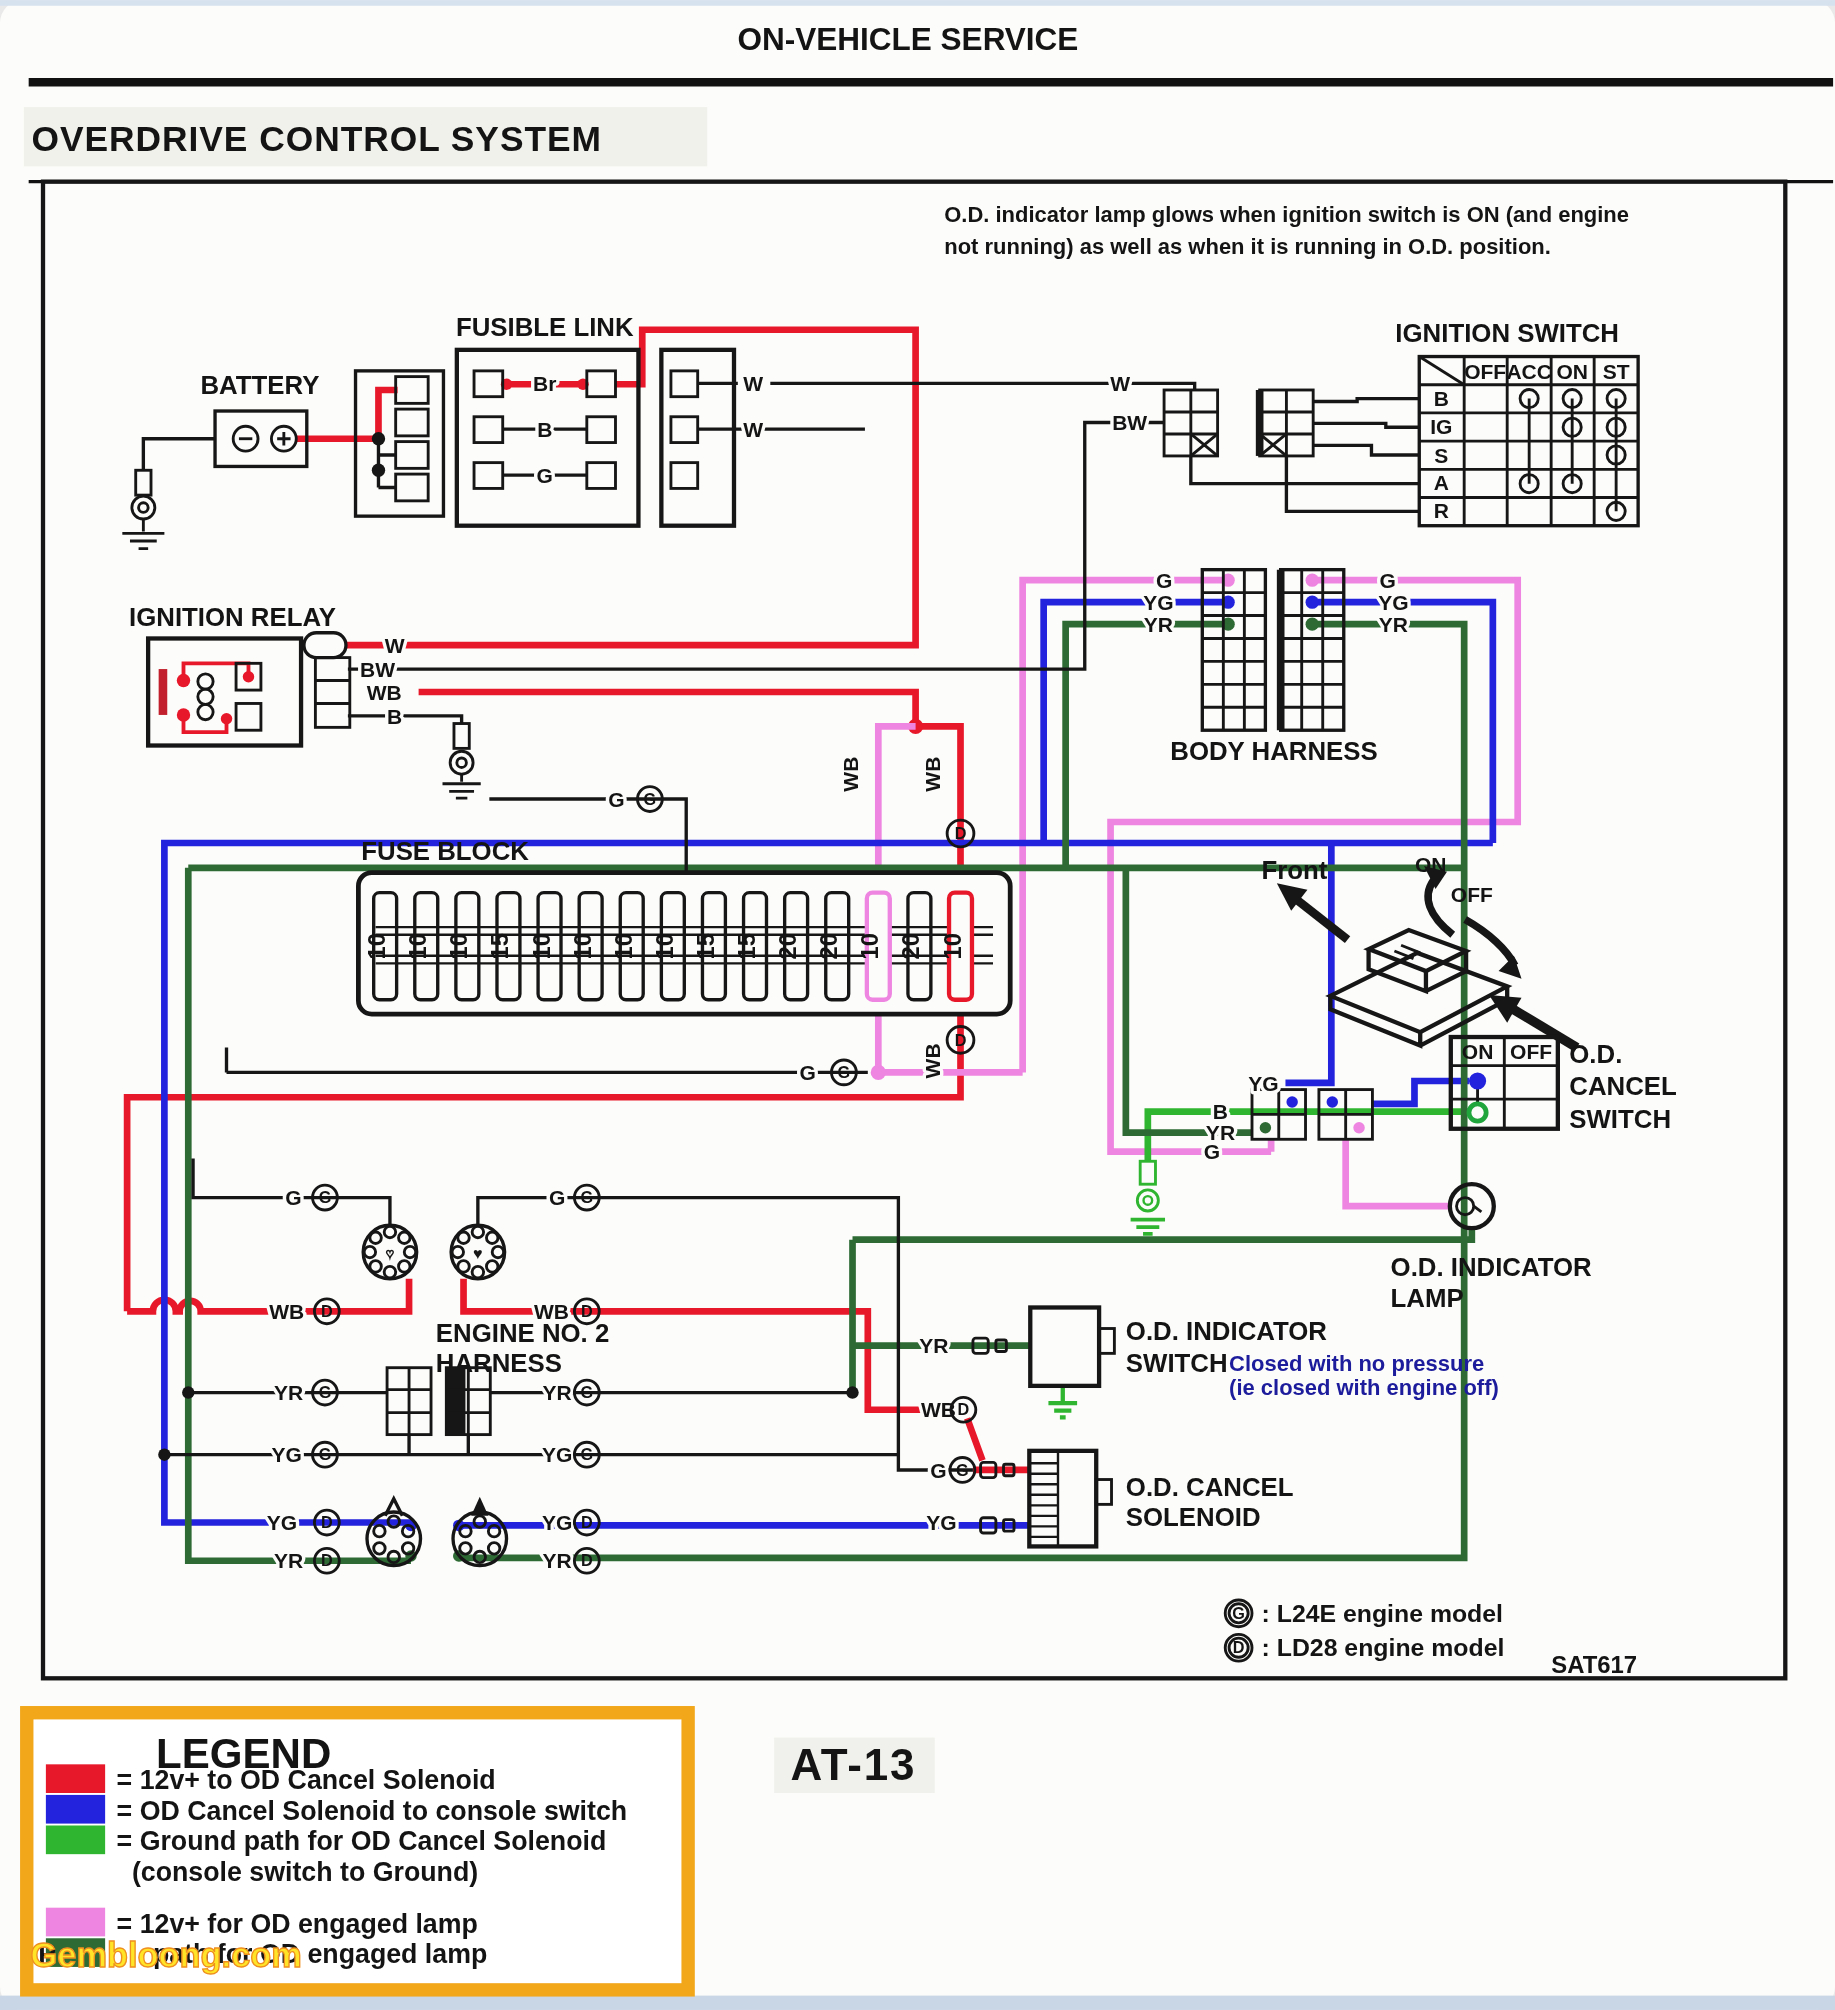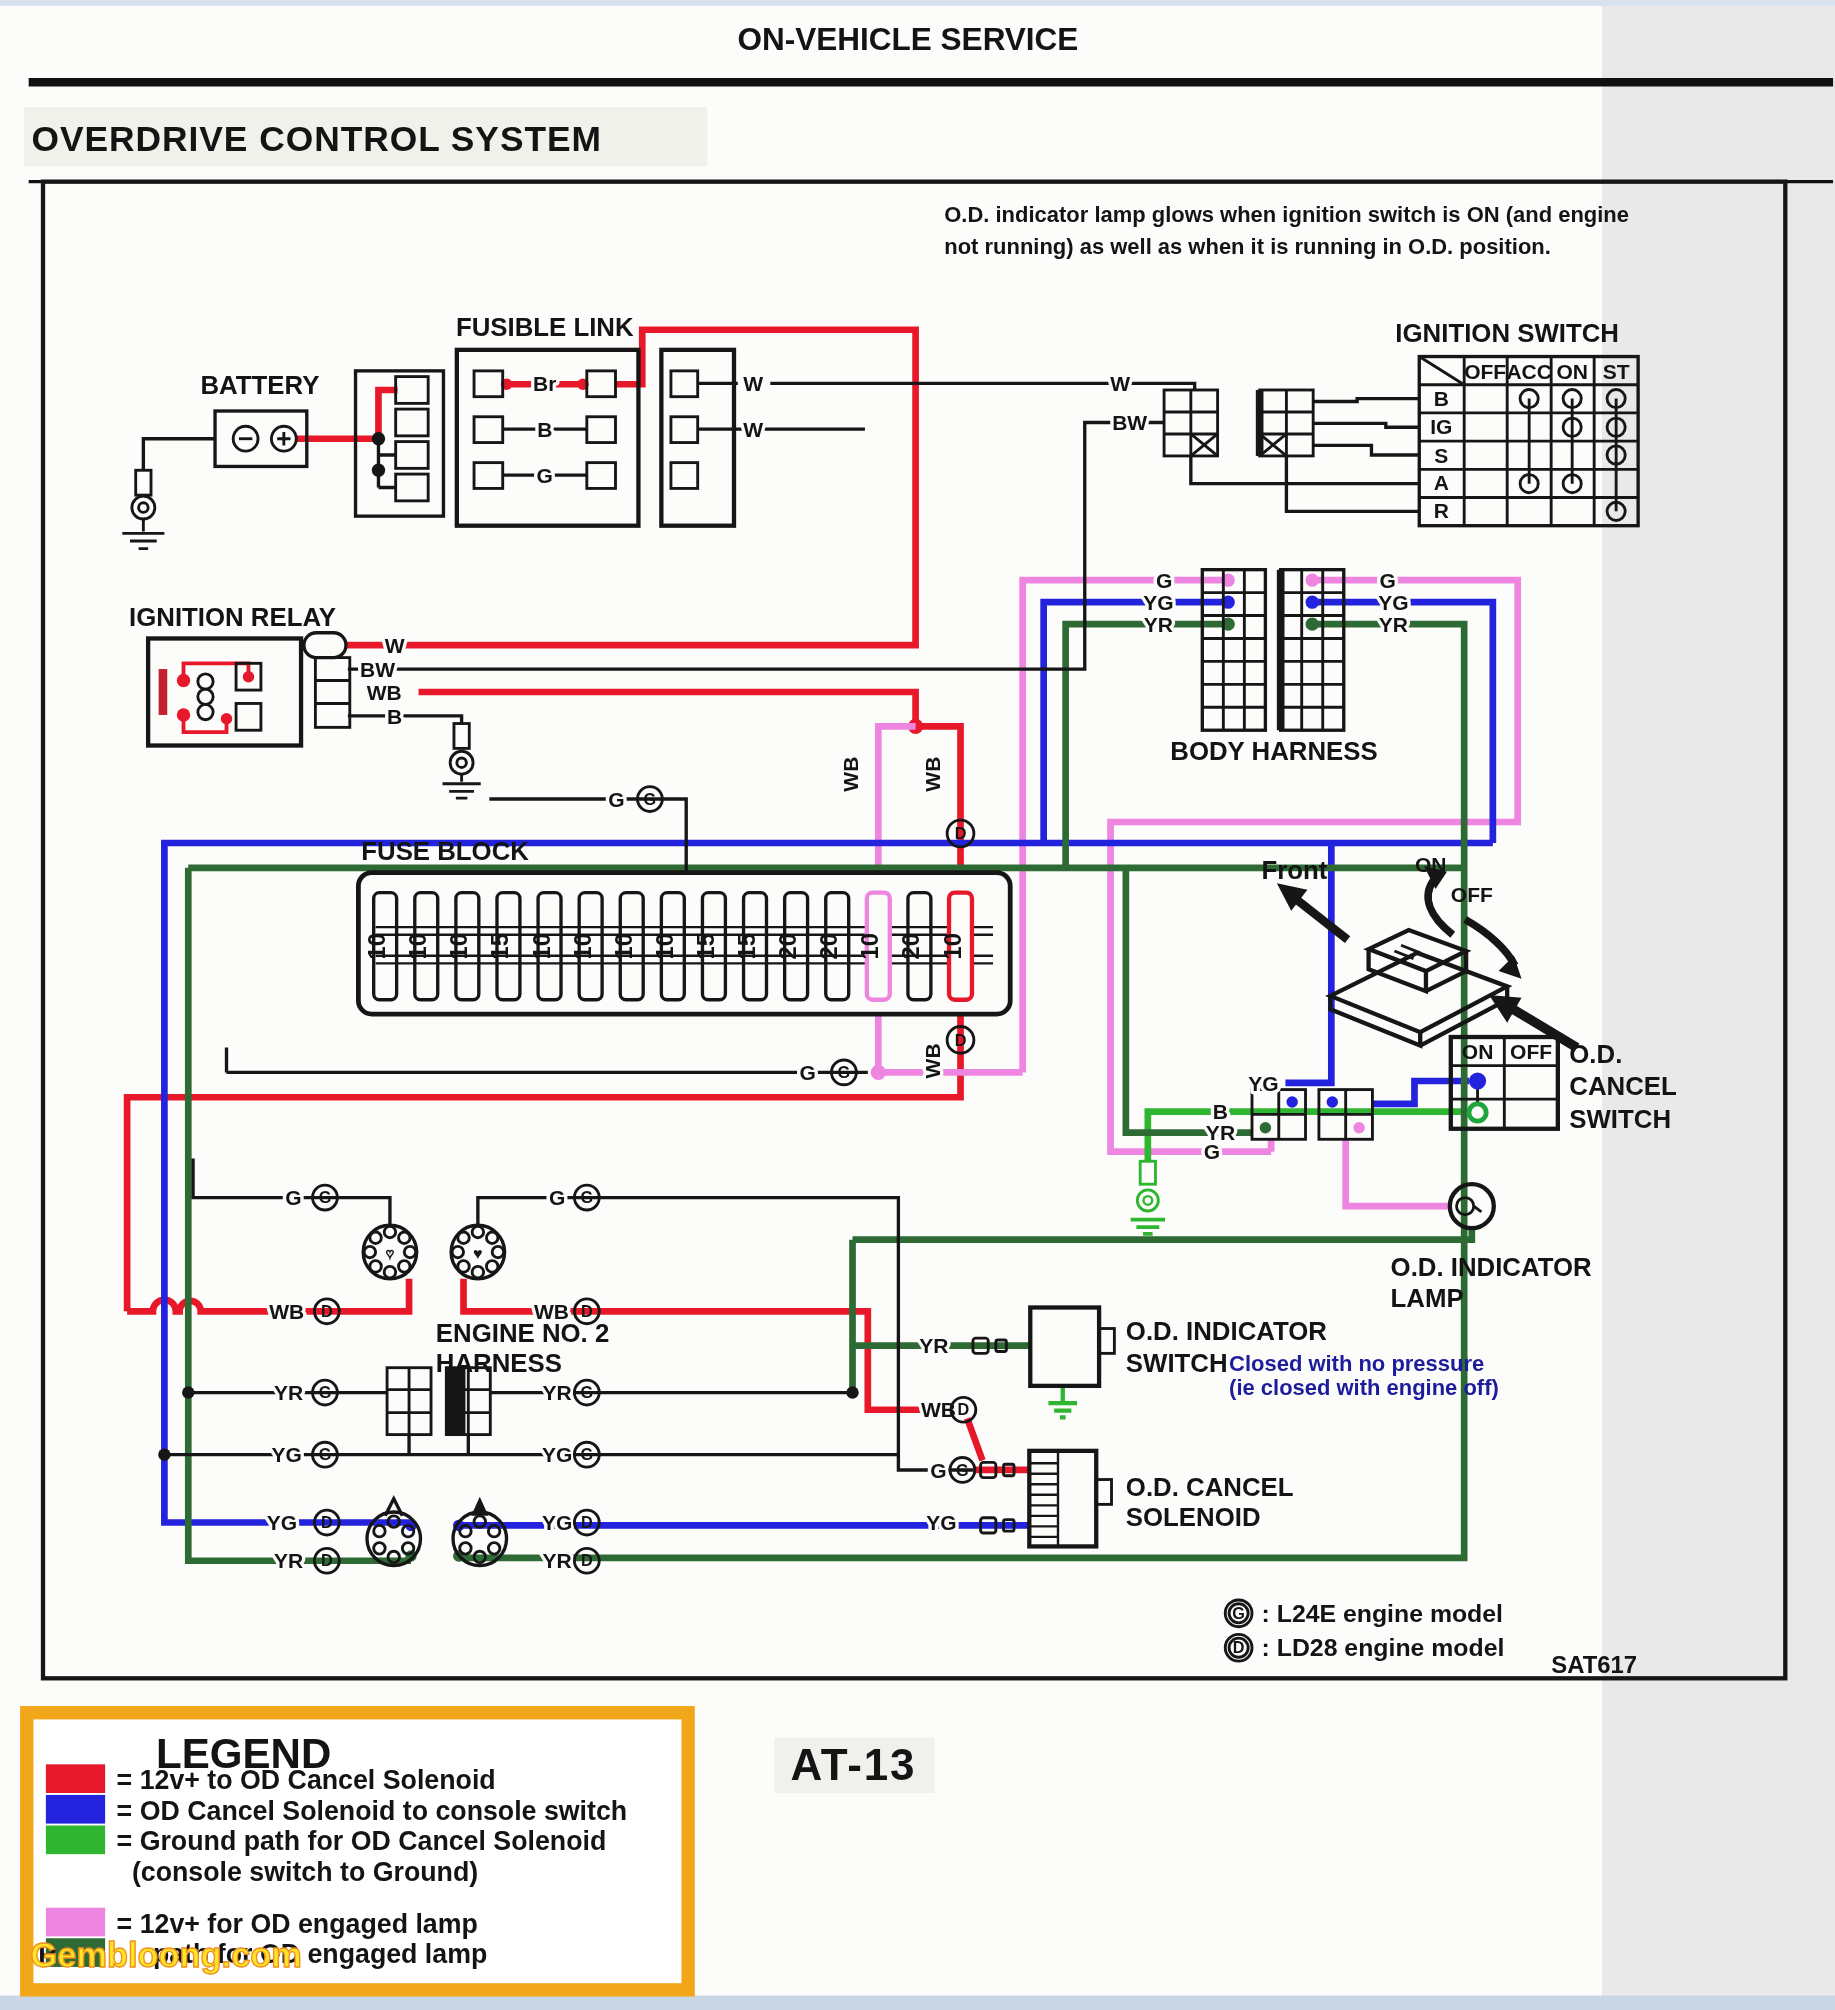--- a/index.html
+++ b/index.html
@@ -1,16 +1,16 @@
 <!DOCTYPE html>
 <html><head>
 <meta charset="utf-8">
 <style>
   html,body{margin:0;padding:0;background:#e9e9e9;}
-  .stage{width:1602px;height:2010px;position:relative;background:#fcfcfa;}
+  .stage{width:1835px;height:2010px;position:relative;background:#fcfcfa;border-radius:23px;}
   svg text{font-family:"Liberation Sans",sans-serif;fill:#141414;}
   .h1{font-size:33px;font-weight:bold;text-anchor:middle;}
   .h2{font-size:37px;font-weight:bold;letter-spacing:1px;}
   .note{font-size:23px;font-weight:bold;}
   .comp{font-size:27px;font-weight:bold;}
   .compm{font-size:27px;font-weight:bold;text-anchor:middle;}
   .wl{font-size:22px;font-weight:bold;text-anchor:middle;paint-order:stroke;stroke:#fcfcfa;stroke-width:7px;stroke-linejoin:round;}
   .cc{font-size:17px;font-weight:bold;text-anchor:middle;}
   .tbl{font-size:22px;font-weight:bold;text-anchor:middle;}
   .fuse-t{font-size:25px;font-weight:bold;text-anchor:middle;}

